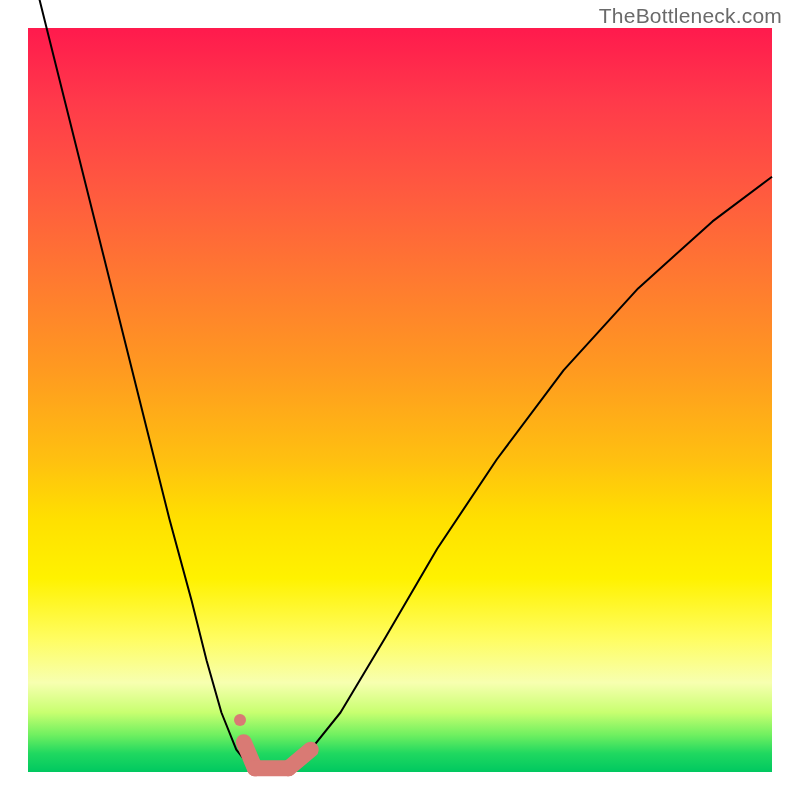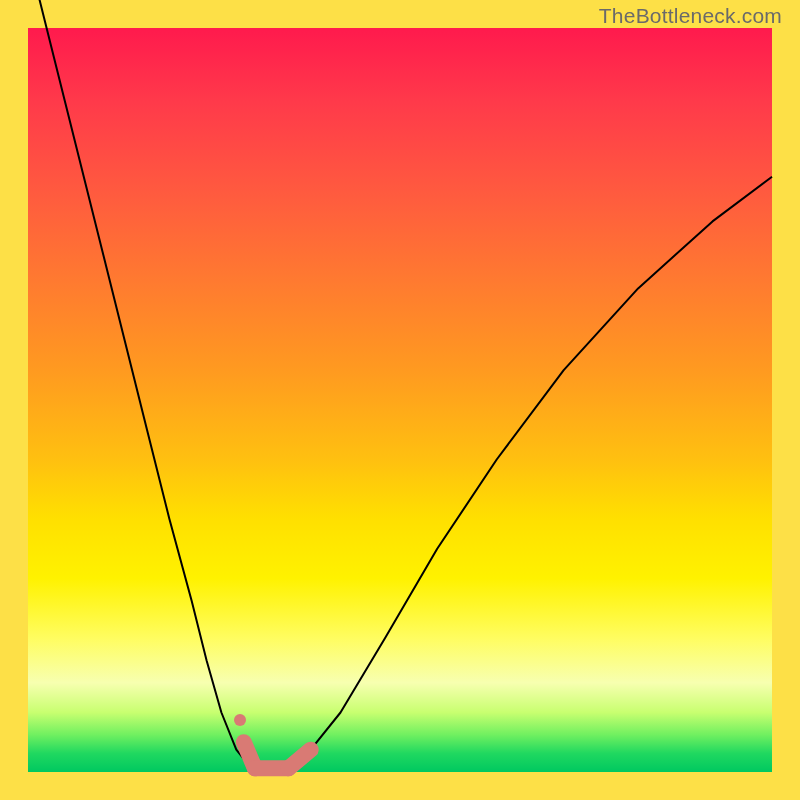--- a/index.html
+++ b/index.html
@@ -10,21 +10,21 @@
     background: #000;
     overflow: hidden;
     font-family: Arial, Helvetica, sans-serif;
   }
   .frame {
     position: absolute;
     left: 0;
     top: 0;
     width: 800px;
     height: 800px;
-    background: #fde047;
+    background: #ffffff;
   }
   .plot-area {
     position: absolute;
     left: 28px;
     top: 28px;
     width: 744px;
     height: 744px;
     
     background: linear-gradient(
       to bottom,

